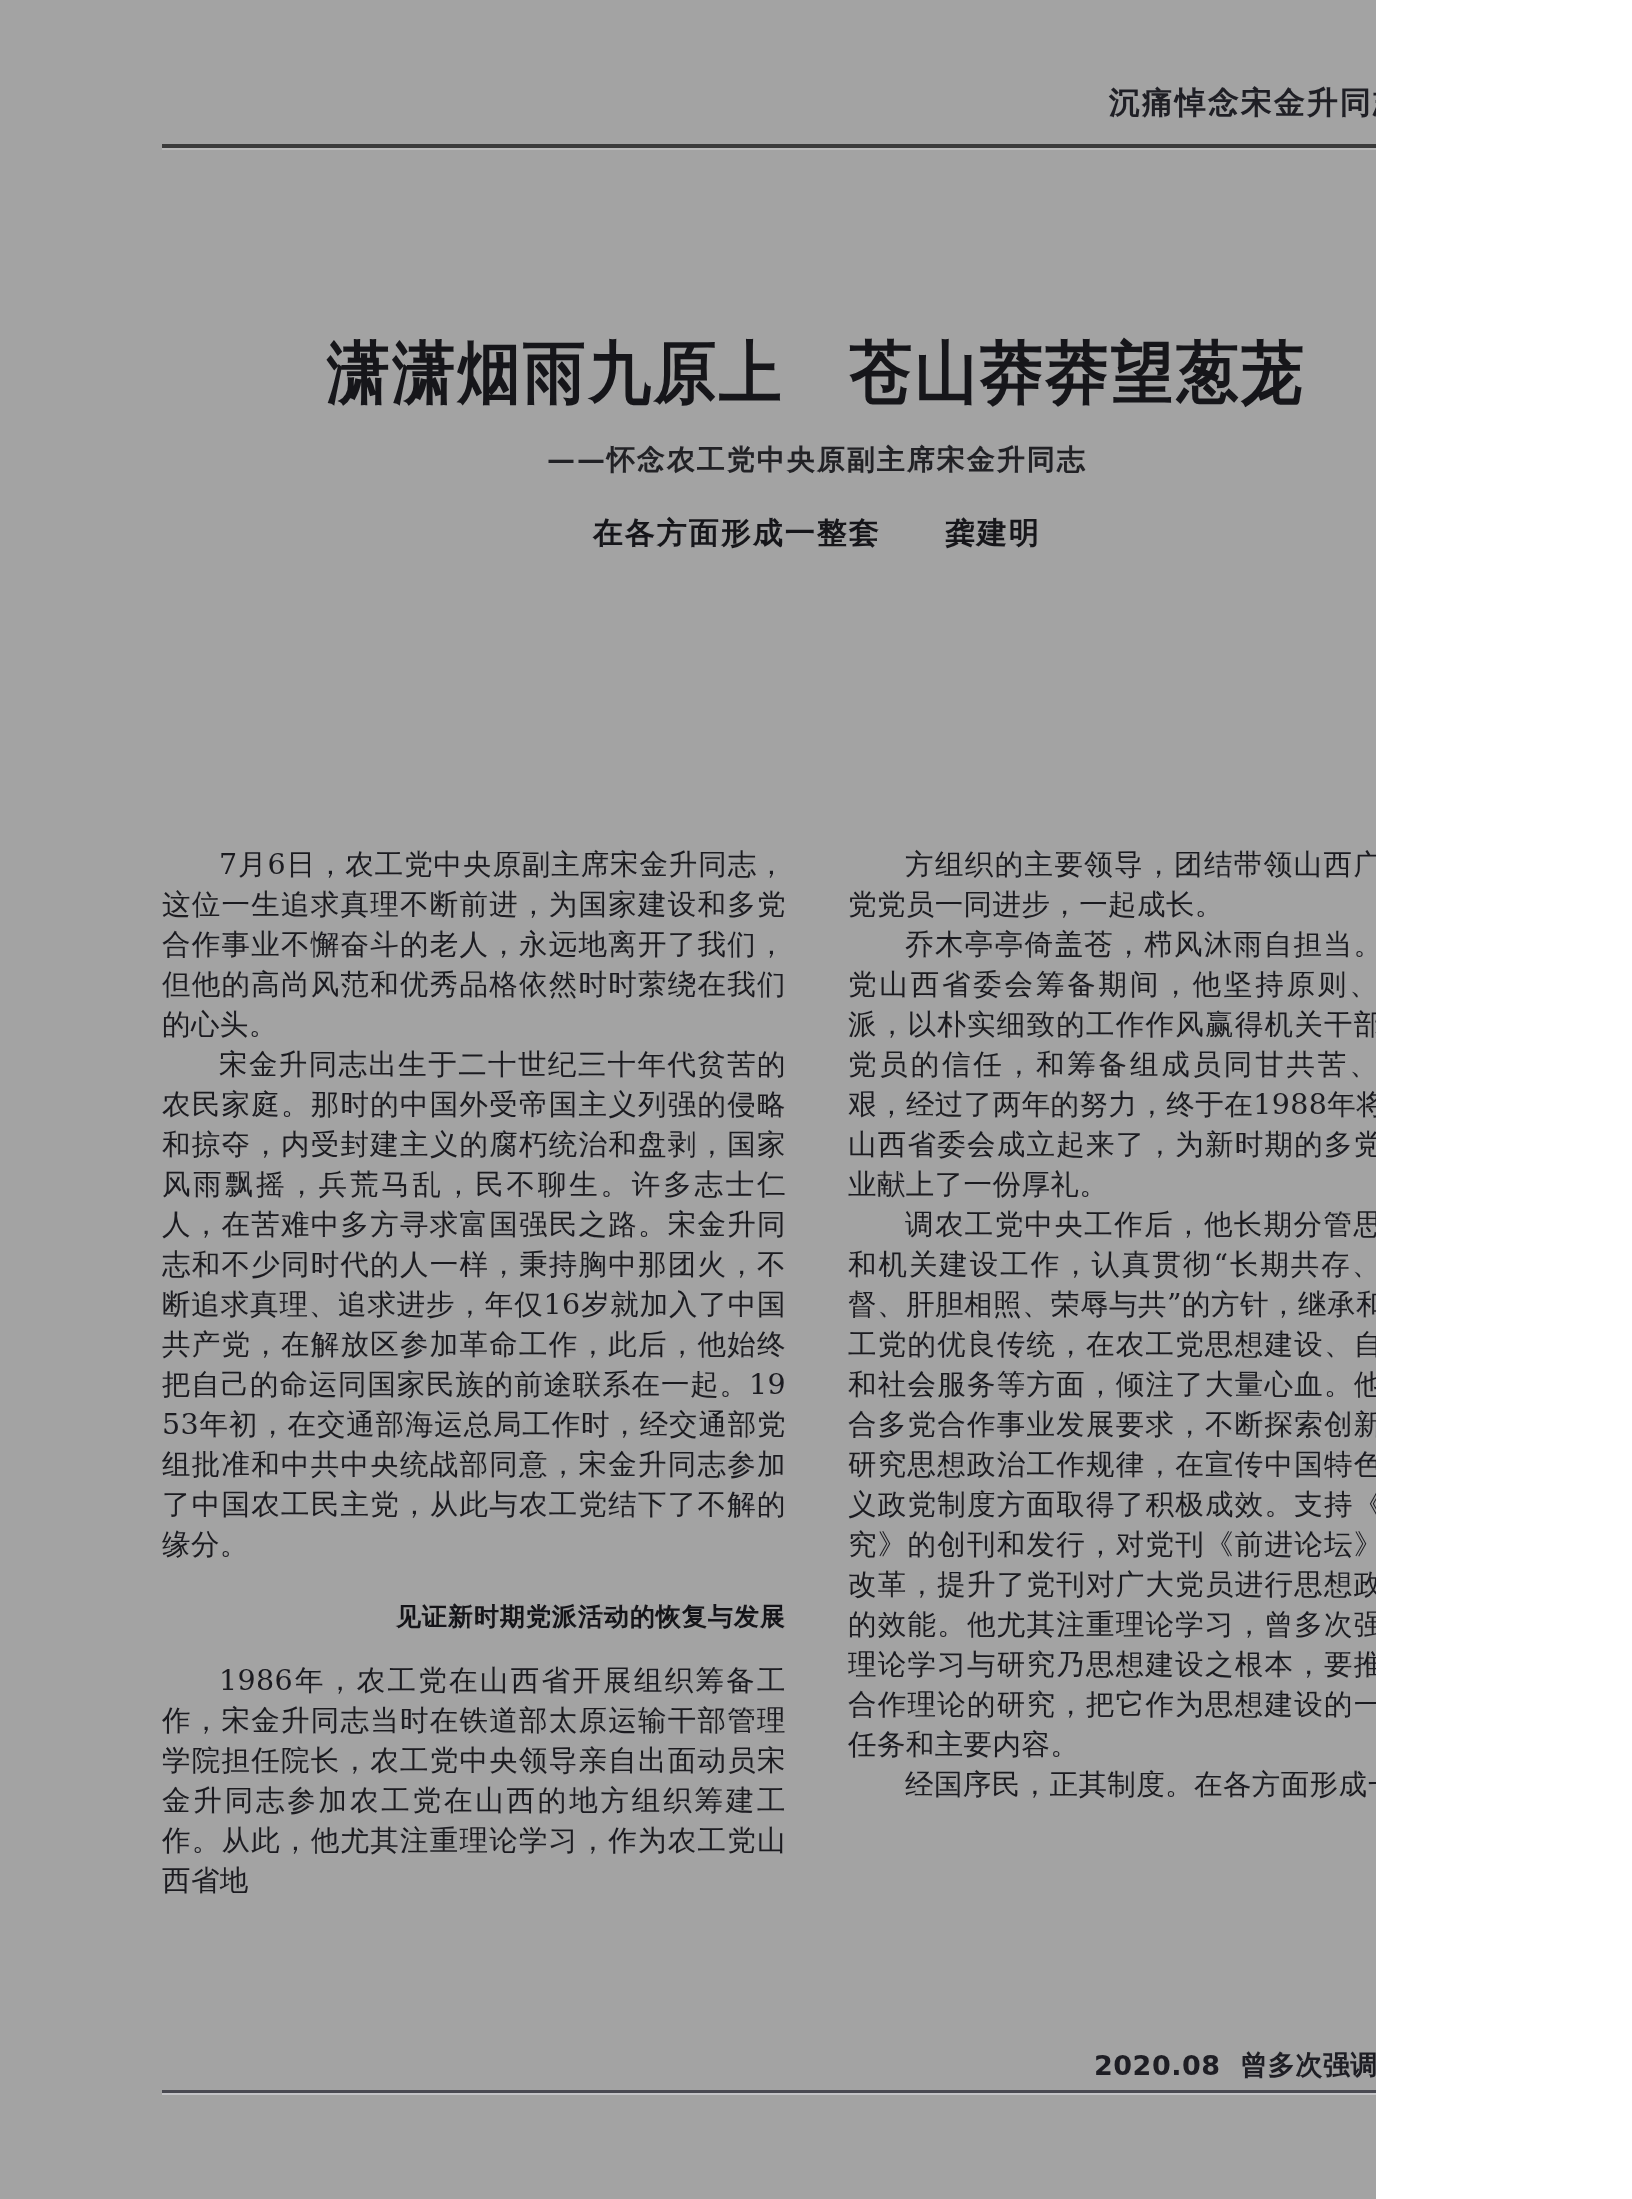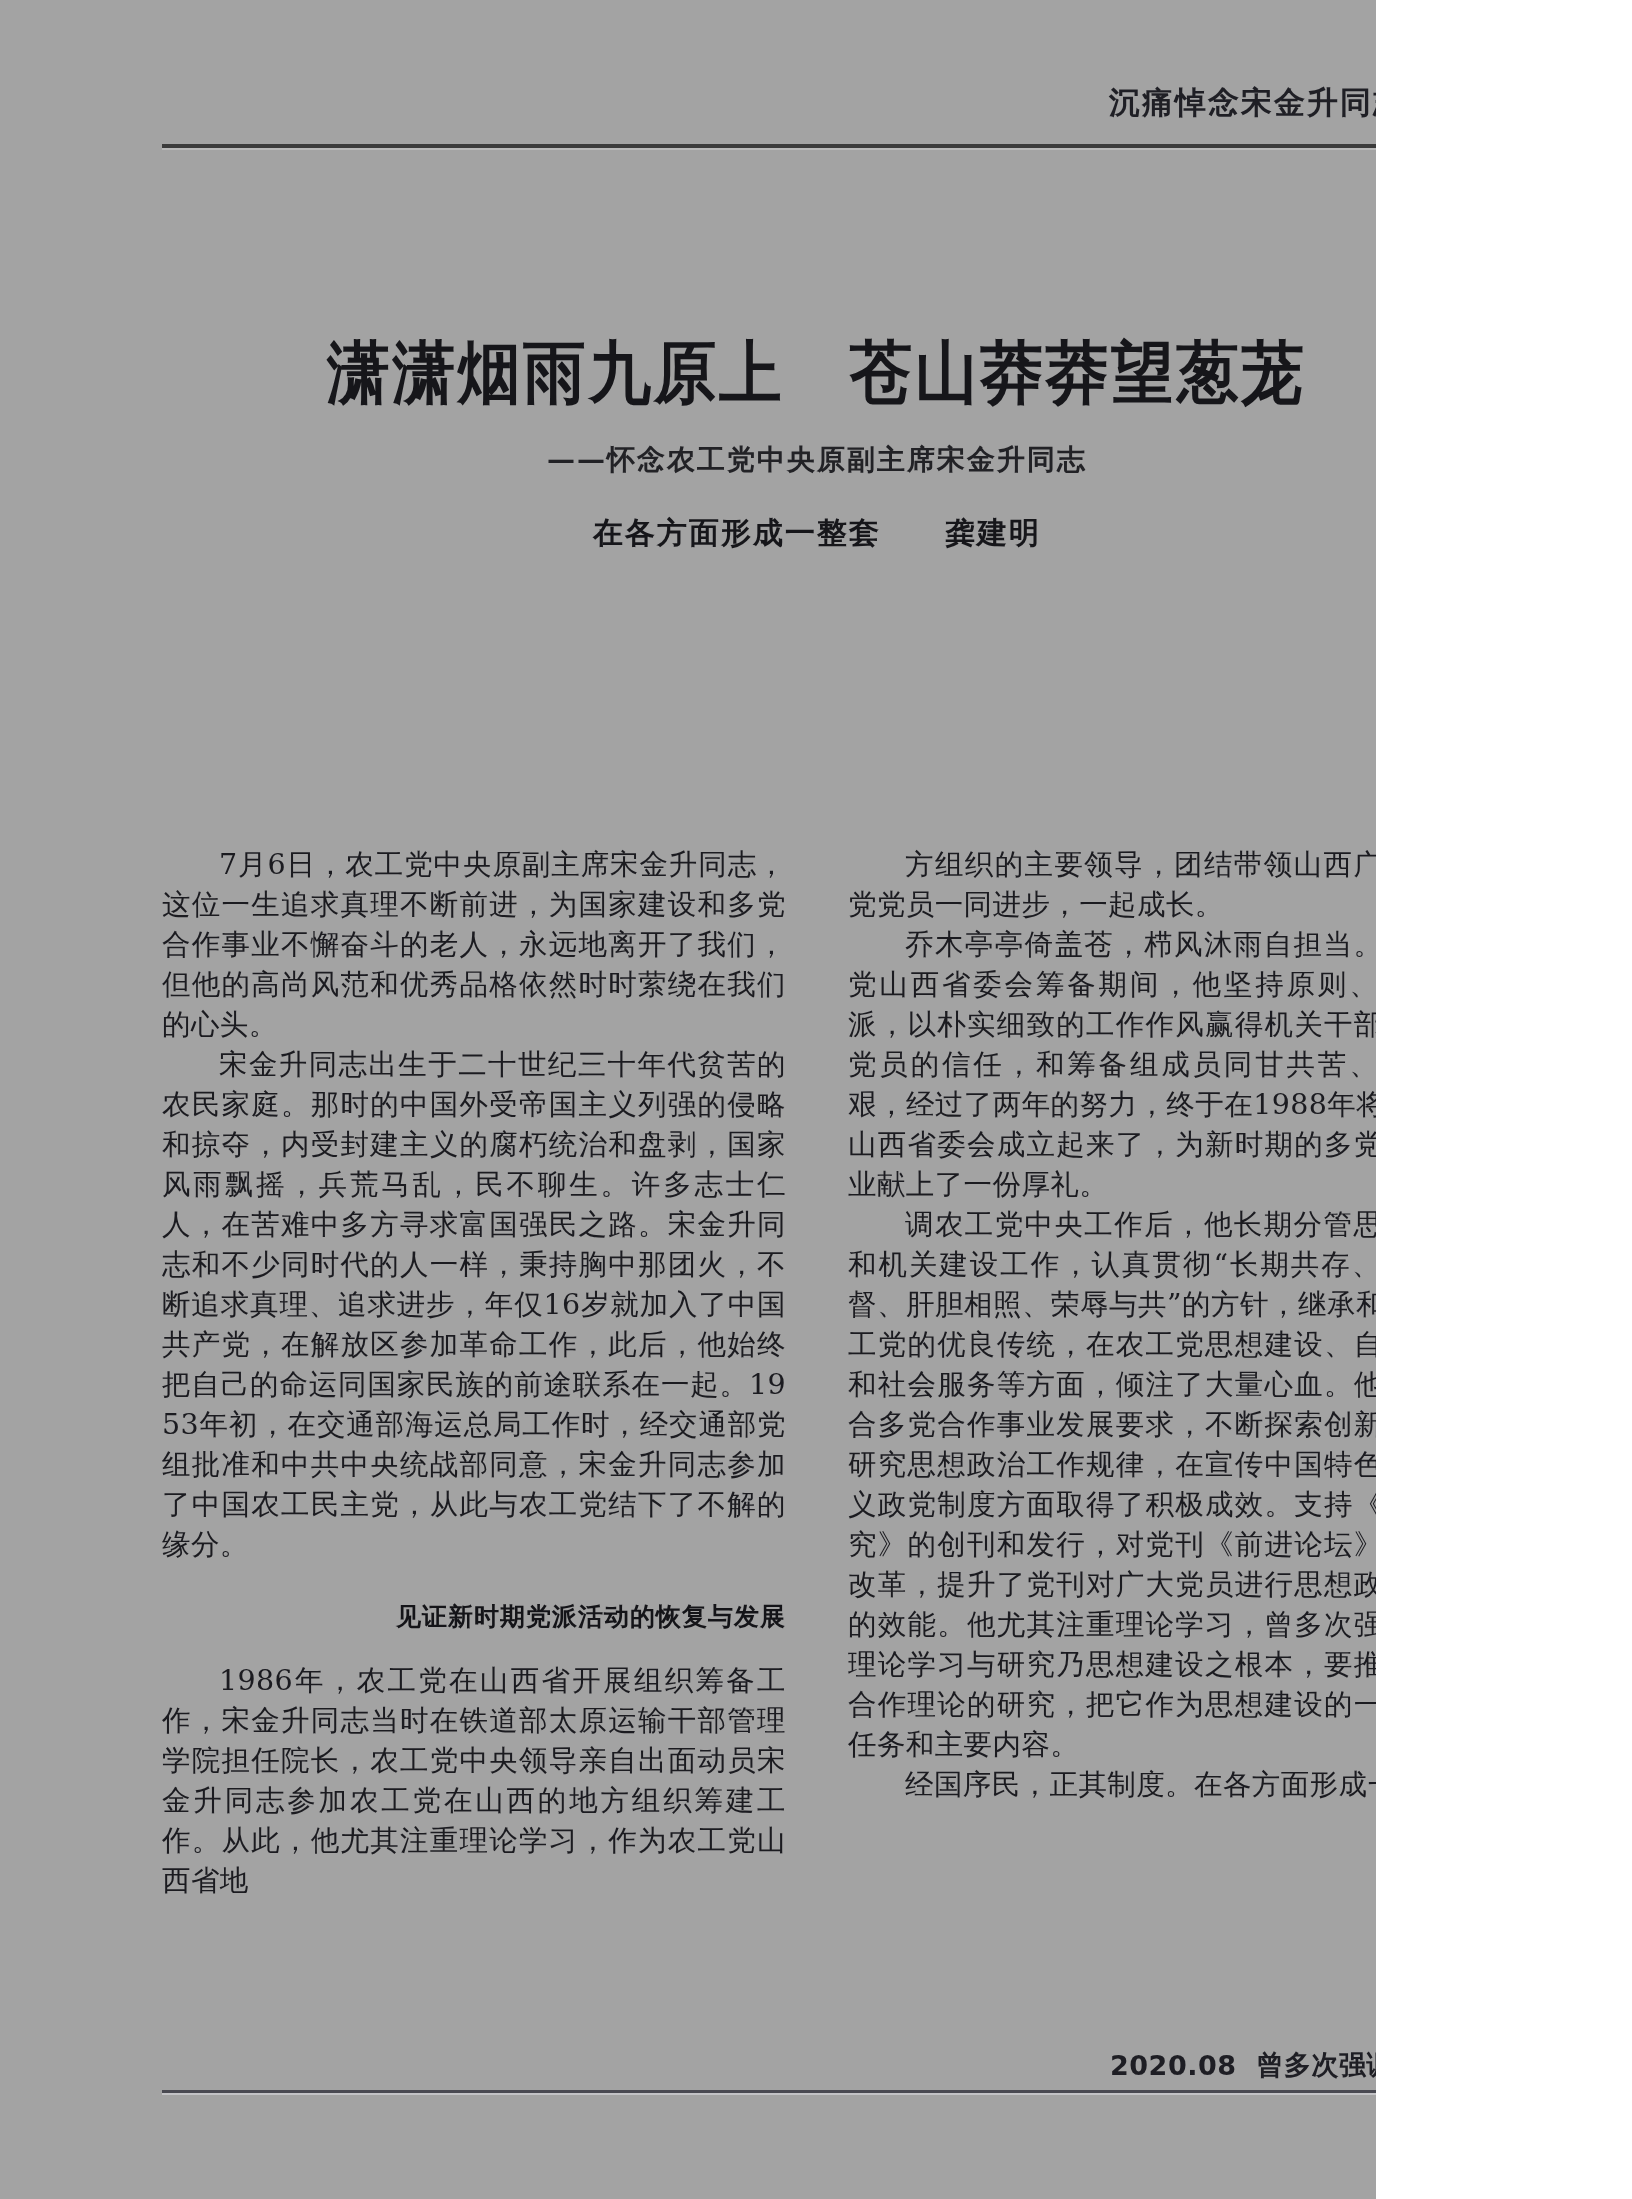--- a/index.html
+++ b/index.html
@@ -146,21 +146,21 @@
     position: absolute;
     left: 0;
     top: 54px;
     width: 1310px;
     height: 3px;
     background: #4a4a52;
     box-shadow: 0 2px 0 0 #c3c3c6;
   }
   .footer-content {
     position: absolute;
-    right: 0;
+    right: 16px;
     top: 0;
     display: flex;
     align-items: stretch;
     height: 58px;
     justify-content: space-between;
   }
   .footer-text {
     display: flex;
     align-items: center;
     gap: 20px;

